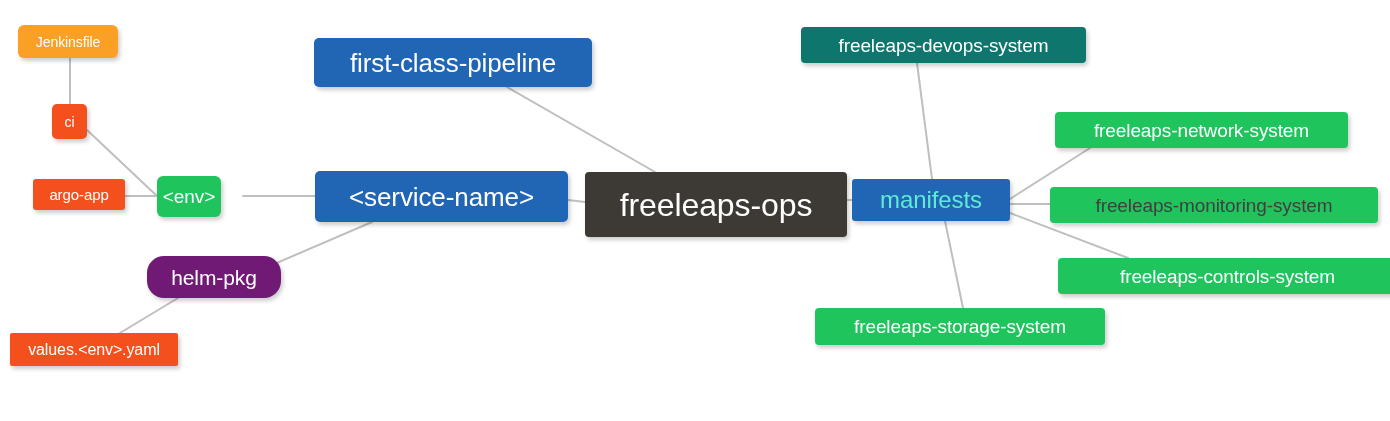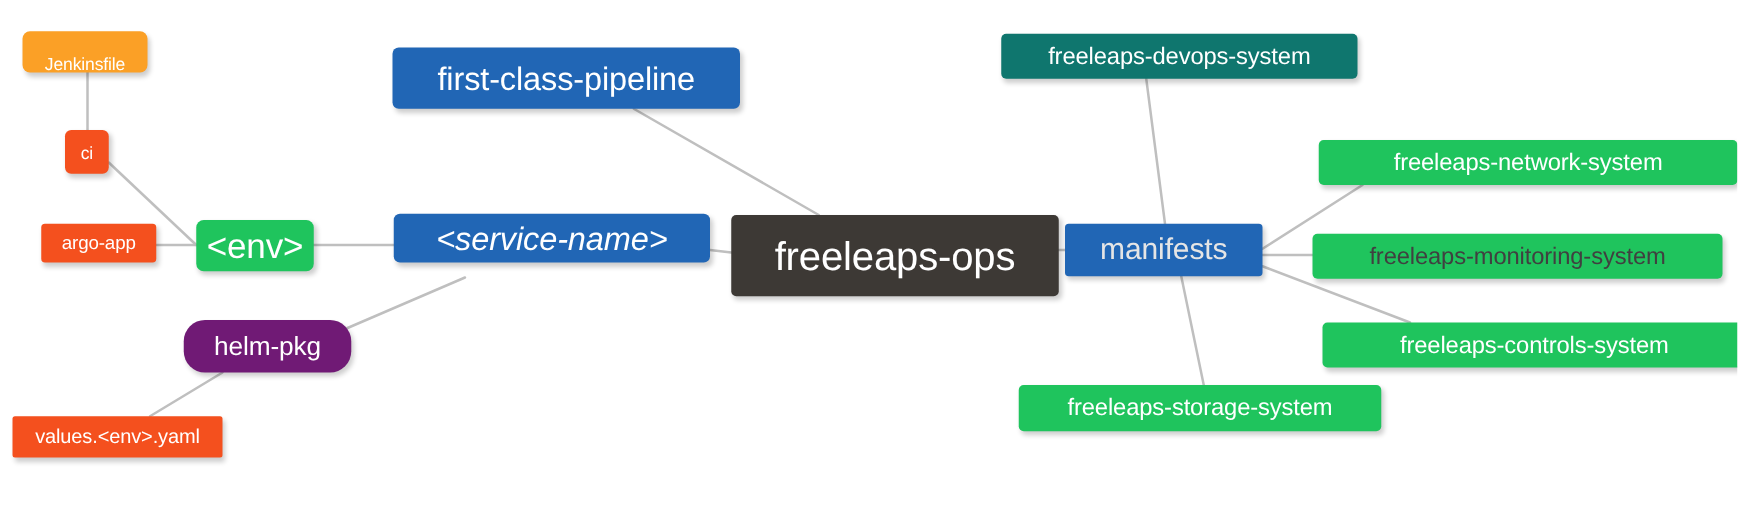--- a/index.html
+++ b/index.html
@@ -63,54 +63,54 @@
       <path d="M 568,200 L 585,202" stroke="#bfbfbf" stroke-width="2" fill="none" stroke-linecap="round"></path>
       <path d="M 507,87 L 655,172" stroke="#bfbfbf" stroke-width="2" fill="none" stroke-linecap="round"></path>
       <path d="M 847,200 L 852,200" stroke="#bfbfbf" stroke-width="2" fill="none" stroke-linecap="round"></path>
       <path d="M 932,179 L 917,63" stroke="#bfbfbf" stroke-width="2" fill="none" stroke-linecap="round"></path>
       <path d="M 1010,199 L 1090,148" stroke="#bfbfbf" stroke-width="2" fill="none" stroke-linecap="round"></path>
       <path d="M 1010,204 L 1050,204" stroke="#bfbfbf" stroke-width="2" fill="none" stroke-linecap="round"></path>
       <path d="M 1010,213 L 1128,258" stroke="#bfbfbf" stroke-width="2" fill="none" stroke-linecap="round"></path>
       <path d="M 945,221 L 963,308" stroke="#bfbfbf" stroke-width="2" fill="none" stroke-linecap="round"></path>
     </svg>
   <div id="nodes">
-      <div class="node" style="left: 18px; top: 25px; width: 100px; height: 33px; background: rgb(251, 160, 38); font-size: 14px; border-radius: 6px; color: rgb(255, 255, 255); align-items: flex-end;">
+      <div class="node" style="left: 18px; top: 25px; width: 100px; height: 33px; background: rgb(251, 160, 38); font-size: 14px; border-radius: 6px; color: rgb(255, 255, 255);">
         <span class="node-label">Jenkinsfile</span>
       </div>
       <div class="node" style="left: 52px; top: 104px; width: 35px; height: 35px; background: rgb(244, 80, 30); font-size: 14px; border-radius: 5px; color: rgb(255, 255, 255);">
         <span class="node-label">ci</span>
       </div>
       <div class="node" style="left: 33px; top: 179px; width: 92px; height: 31px; background: rgb(244, 80, 30); font-size: 15px; border-radius: 3px; color: rgb(255, 255, 255);">
         <span class="node-label">argo-app</span>
       </div>
-      <div class="node" style="left: 157px; top: 176px; width: 94px; height: 41px; background: rgb(31, 196, 93); font-size: 28px; border-radius: 6px; color: rgb(255, 255, 255);">
+      <div class="node" style="left: 157px; top: 176px; width: 64px; height: 41px; background: rgb(31, 196, 93); font-size: 19px; border-radius: 6px; color: rgb(255, 255, 255);">
         <span class="node-label">&lt;env&gt;</span>
       </div>
       <div class="node" style="left: 147px; top: 256px; width: 134px; height: 42px; background: #701a75; font-size: 21px; border-radius: 17px; color: rgb(255, 255, 255);">
         <span class="node-label">helm-pkg</span>
       </div>
       <div class="node" style="left: 10px; top: 333px; width: 168px; height: 33px; background: rgb(244, 80, 30); font-size: 16px; border-radius: 2px; color: rgb(255, 255, 255);">
         <span class="node-label">values.&lt;env&gt;.yaml</span>
       </div>
-      <div class="node" style="left: 315px; top: 171px; width: 253px; height: 39px; background: rgb(33, 102, 181); font-size: 26px; border-radius: 5px; color: rgb(255, 255, 255); font-style: italic;">
+      <div class="node" style="left: 315px; top: 171px; width: 253px; height: 51px; background: rgb(33, 102, 181); font-size: 26px; border-radius: 5px; color: rgb(255, 255, 255);">
         <span class="node-label">&lt;service-name&gt;</span>
       </div>
       <div class="node" style="left: 314px; top: 38px; width: 278px; height: 49px; background: rgb(33, 102, 181); font-size: 26px; border-radius: 5px; color: rgb(255, 255, 255); justify-content: center;">
         <span class="node-label">first-class-pipeline</span>
       </div>
       <div class="node" style="left: 585px; top: 172px; width: 262px; height: 65px; background: rgb(61, 57, 53); font-size: 32px; border-radius: 4px; color: rgb(255, 255, 255);">
         <span class="node-label">freeleaps-ops</span>
       </div>
-      <div class="node" style="left: 852px; top: 179px; width: 158px; height: 42px; background: rgb(33, 102, 181); font-size: 24px; border-radius: 3px; color: #e5e5e5;">
+      <div class="node" style="left: 852px; top: 179px; width: 158px; height: 42px; background: rgb(33, 102, 181); font-size: 24px; border-radius: 3px; color: #5eead4;">
         <span class="node-label">manifests</span>
       </div>
       <div class="node" style="left: 801px; top: 27px; width: 285px; height: 36px; background: #0f766e; font-size: 19px; border-radius: 4px; color: rgb(255, 255, 255);">
         <span class="node-label">freeleaps-devops-system</span>
       </div>
-      <div class="node" style="left: 1055px; top: 112px; width: 335px; height: 36px; background: rgb(31, 196, 93); font-size: 19px; border-radius: 4px; color: rgb(255, 255, 255);">
+      <div class="node" style="left: 1055px; top: 112px; width: 293px; height: 36px; background: rgb(31, 196, 93); font-size: 19px; border-radius: 4px; color: rgb(255, 255, 255);">
         <span class="node-label">freeleaps-network-system</span>
       </div>
       <div class="node" style="left: 1050px; top: 187px; width: 328px; height: 36px; background: rgb(31, 196, 93); font-size: 19px; border-radius: 4px; color: #404040;">
         <span class="node-label">freeleaps-monitoring-system</span>
       </div>
       <div class="node" style="left: 1058px; top: 258px; width: 339px; height: 36px; background: rgb(31, 196, 93); font-size: 19px; border-radius: 4px; color: rgb(255, 255, 255);">
         <span class="node-label">freeleaps-controls-system</span>
       </div>
       <div class="node" style="left: 815px; top: 308px; width: 290px; height: 37px; background: rgb(31, 196, 93); font-size: 19px; border-radius: 4px; color: rgb(255, 255, 255);">
         <span class="node-label">freeleaps-storage-system</span>

